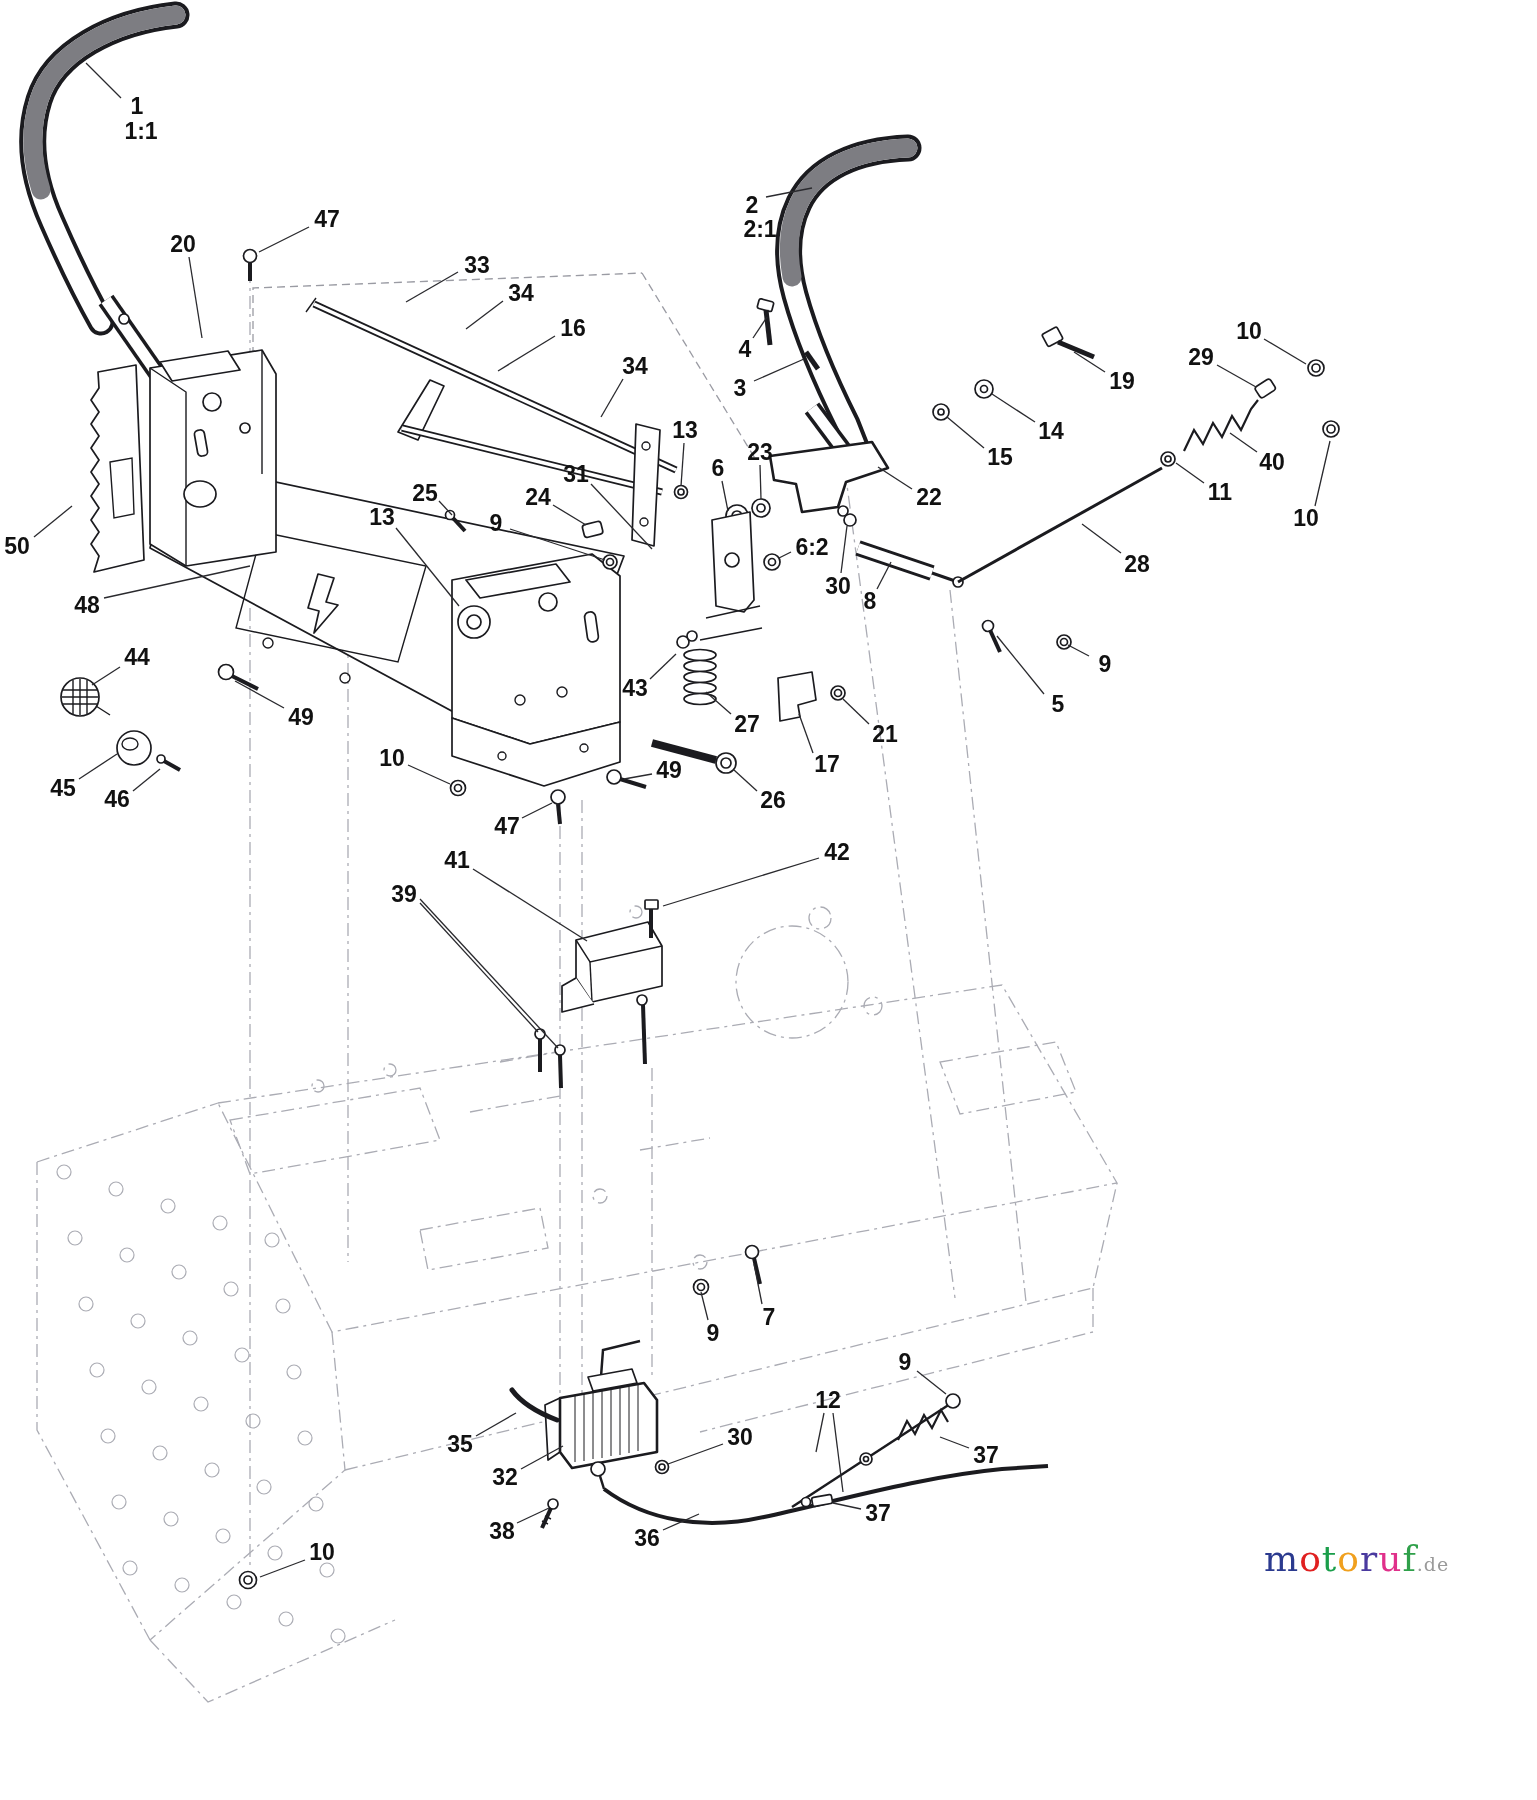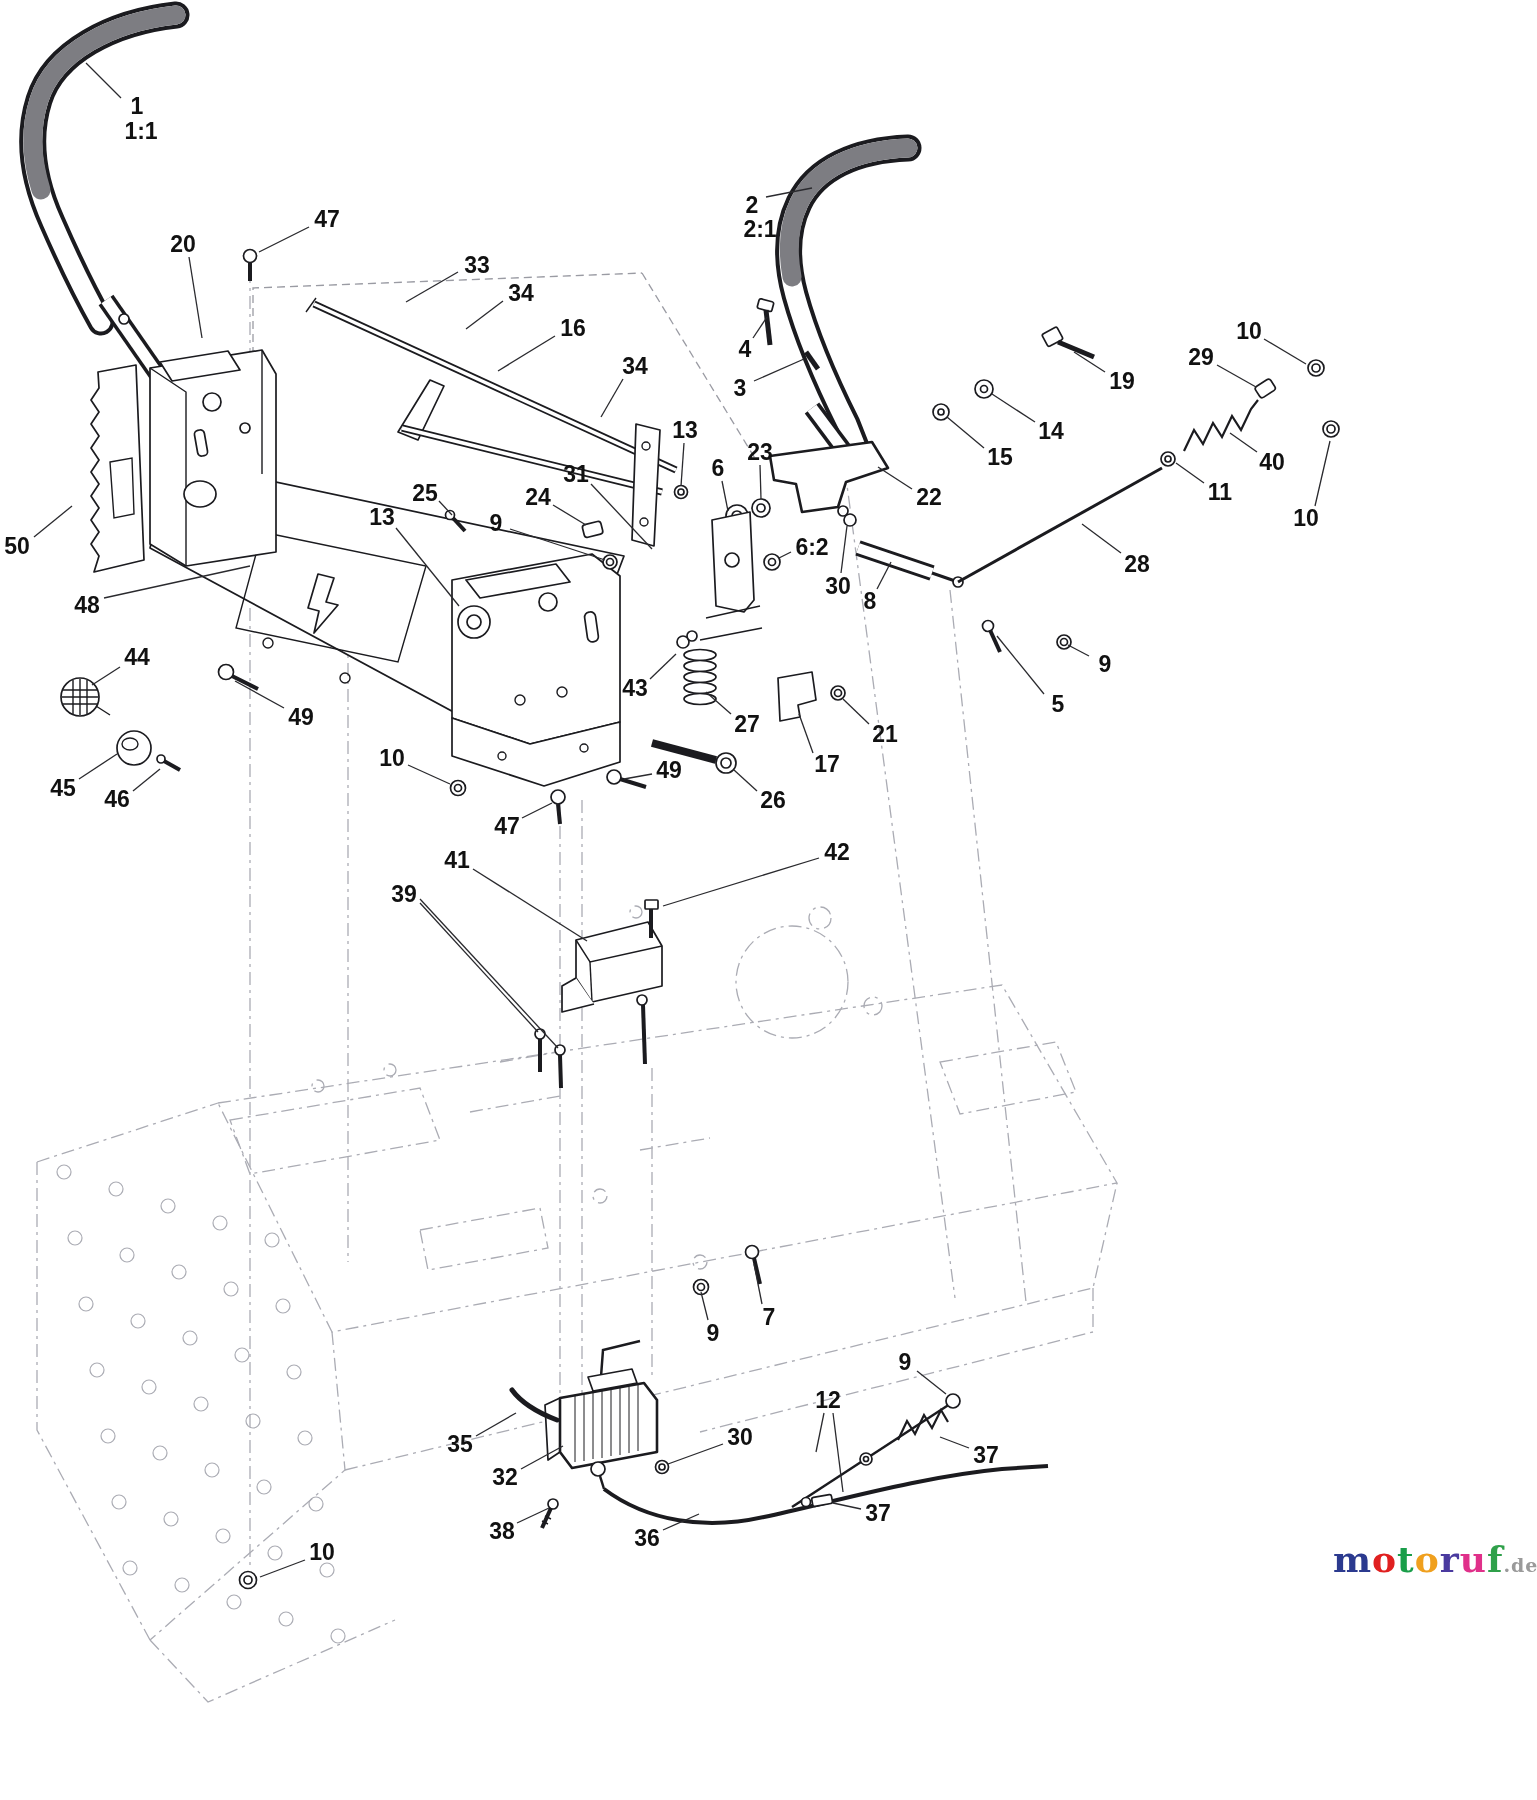--- a/index.html
+++ b/index.html
@@ -35,22 +35,22 @@
   .boltshaft3{stroke:#1b1b1f;stroke-width:8;fill:none;}
   .lever35{stroke:#1b1b1f;stroke-width:5;fill:none;stroke-linecap:round;}
   .fins{stroke:#1b1b1f;stroke-width:1;fill:none;}
 
   
   .leader{stroke:#2a2a2e;stroke-width:1.3;}
   .callout{font-family:"Liberation Sans",sans-serif;font-weight:bold;font-size:23px;
            fill:#111111;text-anchor:middle;}
 
   
-  .watermark{position:absolute;left:1333px;top:1538px;font-family:"DejaVu Serif",serif;
-             font-weight:bold;font-size:36px;letter-spacing:1px;white-space:nowrap;}
+  .watermark{position:absolute;left:1264px;top:1538px;font-family:"DejaVu Serif",serif;
+             font-weight:normal;font-size:36px;letter-spacing:1px;white-space:nowrap;}
   .watermark .suffix{font-size:19px;}
 </style>
 </head>
 <body>
 
 <div class="stage">
 
   <svg viewBox="0 0 1537 1800" width="1537" height="1800">
 
     <g>

